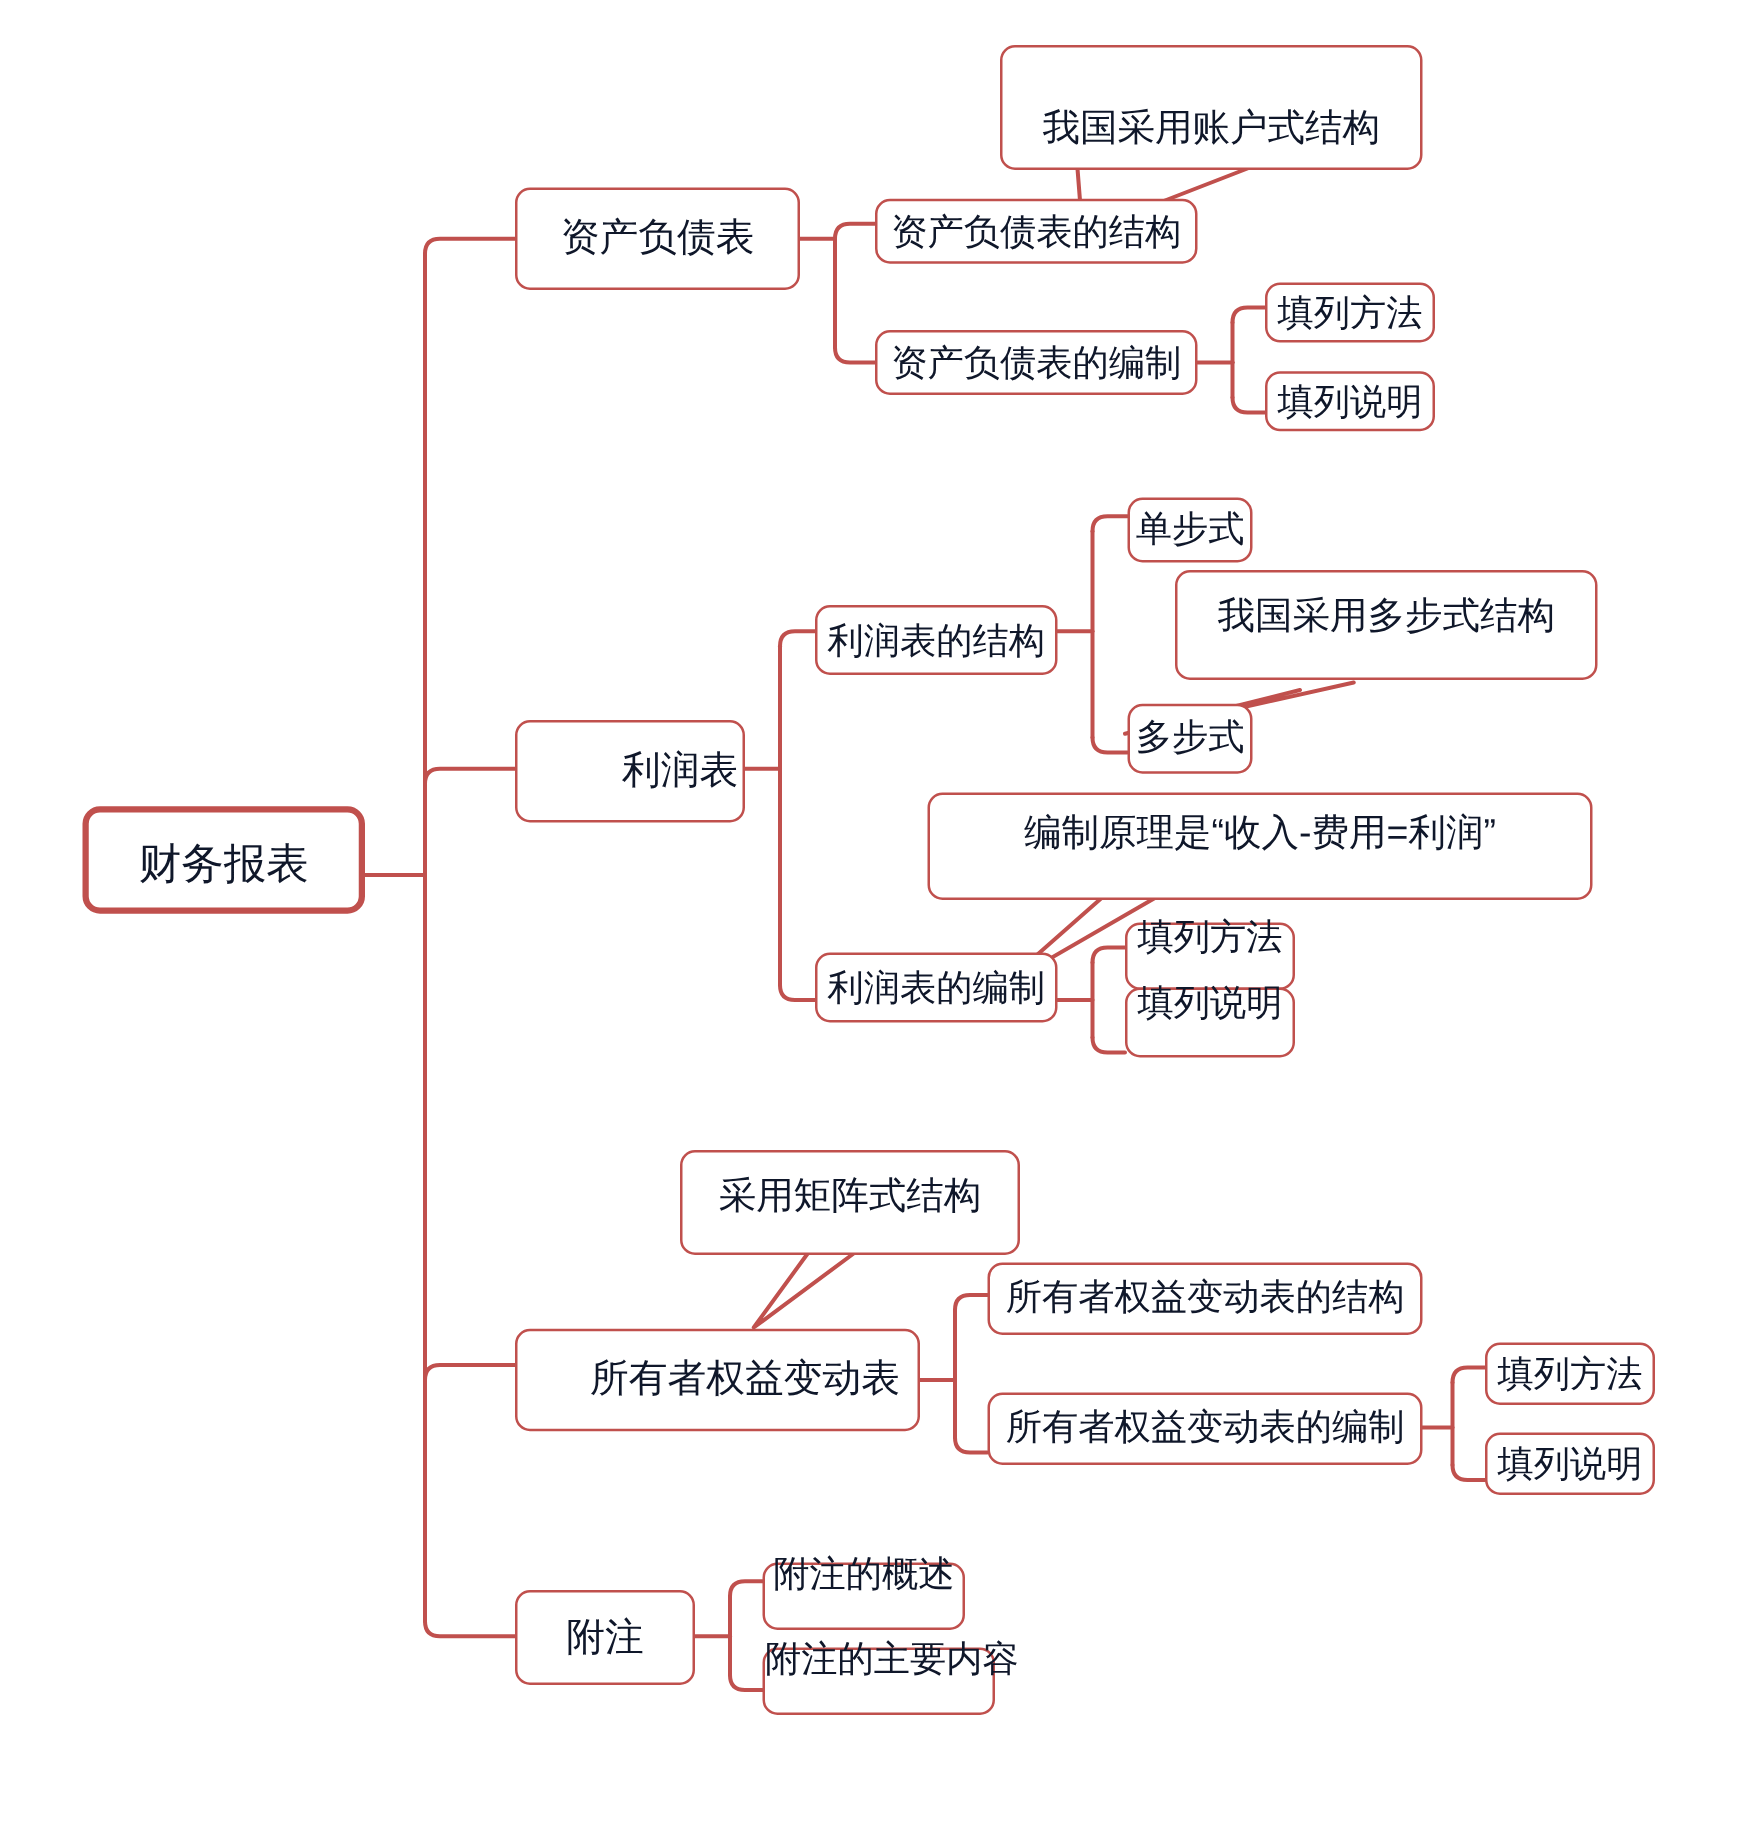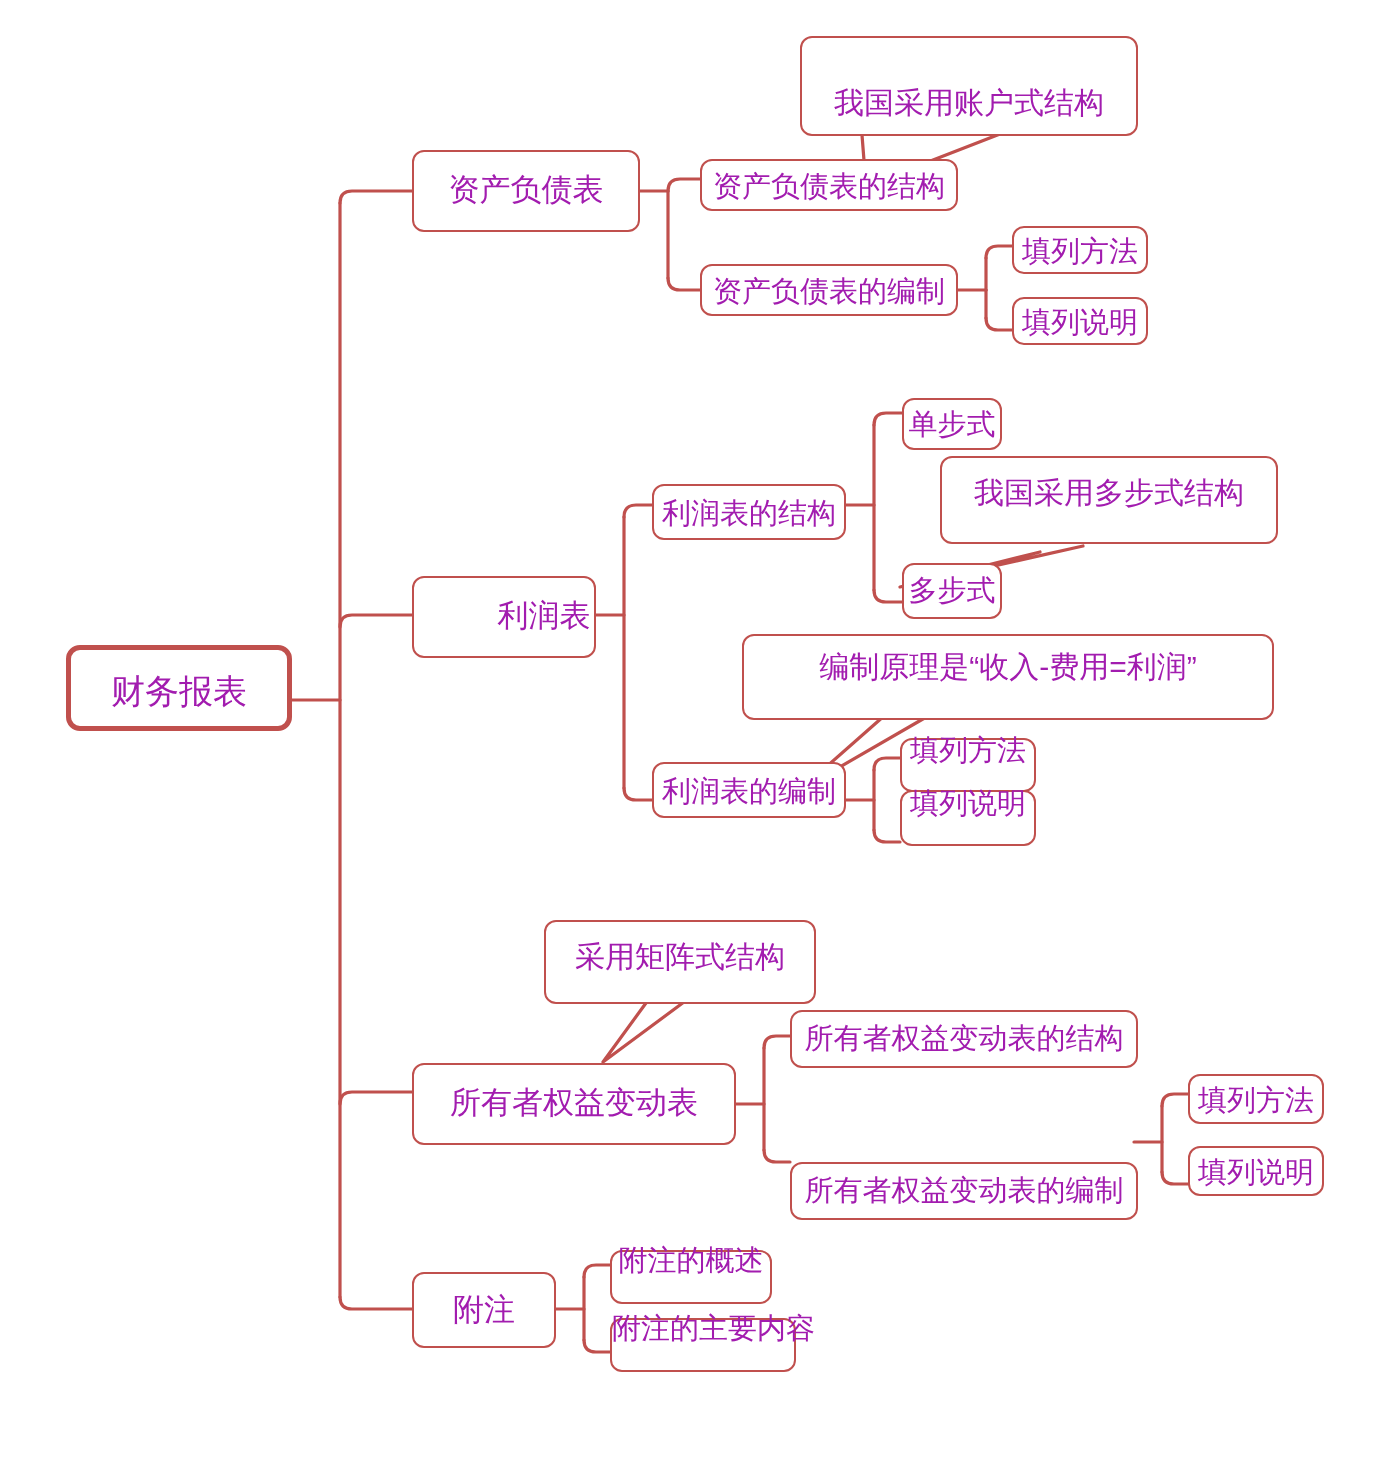--- a/index.html
+++ b/index.html
@@ -36,21 +36,21 @@
     background: #ffffff;
     border: 2px solid #c0504d;
     border-radius: 12px;
     z-index: 2;
   }
   .node .node-label {
     position: absolute;
     left: 0;
     width: 100%;
     text-align: center;
-    color: #a21caf;
+    color: #0f172a;
     white-space: nowrap;
     line-height: 1.0;
   }
   
   .node.root {
     border-width: 5px;
     border-radius: 14px;
     z-index: 4;
   }
   .node.root .node-label {
@@ -202,28 +202,28 @@
 
   <div class="node level3" style="left:900px; top:790px; width:136px; height:56px;">
     <span class="node-label" style="top:-3px;">填列说明</span>
   </div>
 
   <div class="node callout" style="left:742px; top:634px; width:532px; height:86px;">
     <span class="node-label" style="top:16px;">编制原理是“收入-费用=利润”</span>
   </div>
 
   <div class="node level1" style="left:412px; top:1063px; width:324px; height:82px;">
-    <span class="node-label" style="top:22px;">所有者权益变动表</span>
+    <span class="node-label" style="top:22px;margin-left:22px;">所有者权益变动表</span>
   </div>
 
   <div class="node level2" style="left:790px; top:1010px; width:348px; height:58px;">
     <span class="node-label" style="top:12px;">所有者权益变动表的结构</span>
   </div>
 
-  <div class="node level2" style="left:790px; top:1114px; width:348px; height:58px;margin-top:48px;">
+  <div class="node level2" style="left:790px; top:1114px; width:348px; height:58px;">
     <span class="node-label" style="top:12px;">所有者权益变动表的编制</span>
   </div>
 
   <div class="node level3" style="left:1188px; top:1074px; width:136px; height:50px;">
     <span class="node-label" style="top:10px;">填列方法</span>
   </div>
 
   <div class="node level3" style="left:1188px; top:1146px; width:136px; height:50px;">
     <span class="node-label" style="top:10px;">填列说明</span>
   </div>

